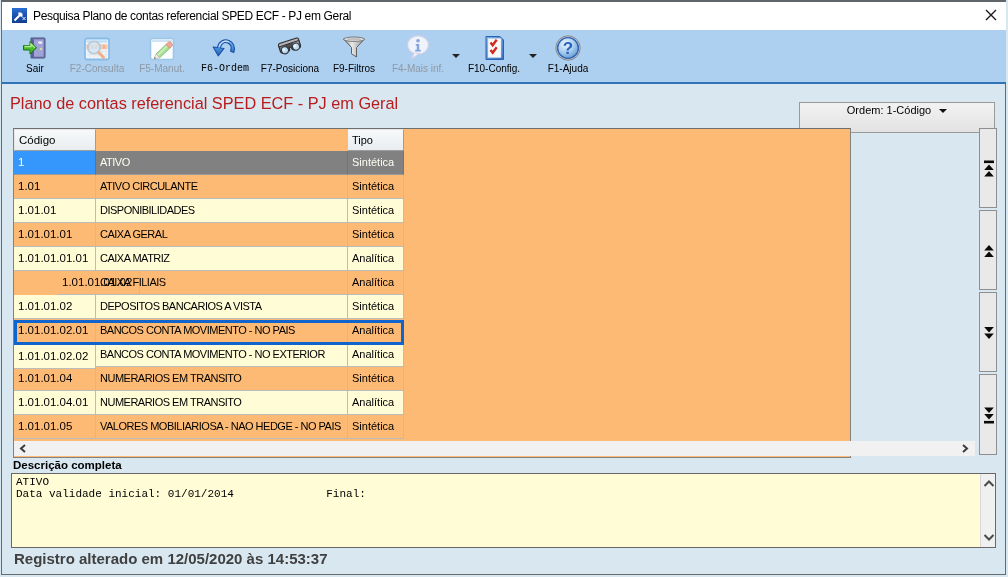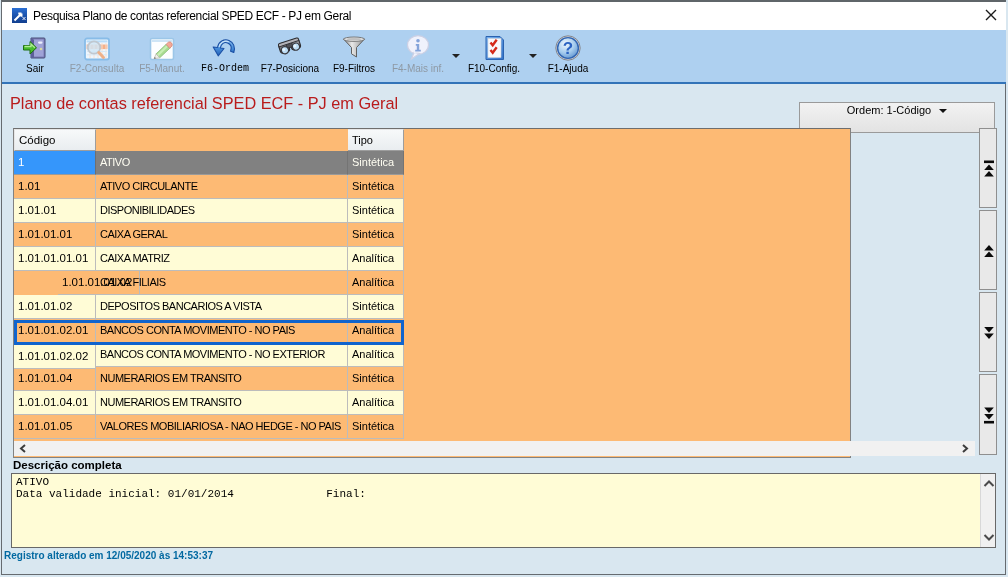--- a/index.html
+++ b/index.html
@@ -44,21 +44,21 @@
 
 
 .nav { position:absolute; left:979px; width:18px; background:#e9e9e9; border:1px solid #8f8f8f; }
 .nav svg { position:absolute; left:3px; }
 
 
 #desc-label { left:13px; top:459px; font-size:11.5px; font-weight:bold; color:#000; }
 #memo { left:11px; top:473px; width:985px; height:75px; background:#fffcd6; border:1px solid #686868; }
 #memo pre { position:absolute; left:4px; top:2px; font-family:"Liberation Mono", monospace; font-size:11px; line-height:12px; color:#000; }
 #vscroll { position:absolute; right:0; top:0; width:15px; height:73px; background:#f0f0f0; border-left:1px solid #d8d8d8; }
-#status { left:4px; top:550px; font-size:10px; font-weight:bold; color:#0369a1; }
+#status { left:14px; top:550px; font-size:15px; font-weight:bold; color:#404040; }
 </style>
 </head>
 <body>
 <div class="abs" id="inner"></div>
 <div class="abs" id="titlebar"></div>
 <svg class="abs" id="app-icon" style="left:12px; top:8px;" width="15" height="15" viewBox="0 0 15 15">
   <defs>
       <linearGradient id="gi" x1="0" y1="0" x2="0" y2="1">
         <stop offset="0" stop-color="#2a6fd4"></stop>
         <stop offset="0.45" stop-color="#1c55b0"></stop>

